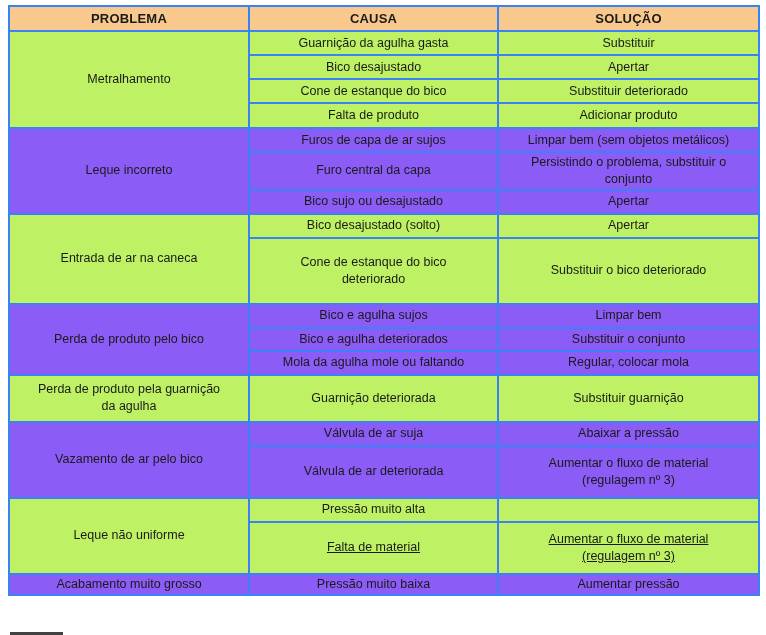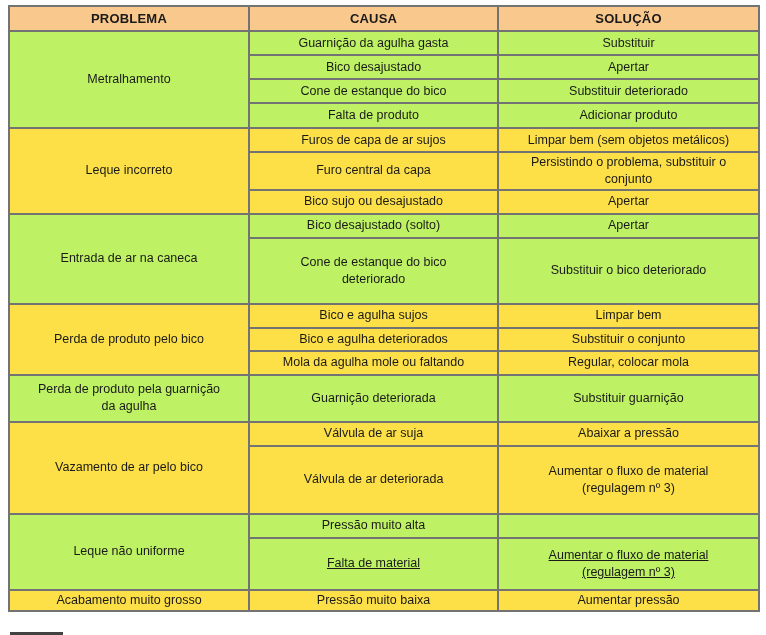--- a/index.html
+++ b/index.html
@@ -19,44 +19,44 @@
   }
   table.tb {
     position: absolute;
     left: 8px;
     top: 5px;
     width: 750px;
     border-collapse: collapse;
     table-layout: fixed;
   }
   table.tb td, table.tb th {
-    border: 2px solid #737373;
+    border: 2px solid #3b82f6;
     text-align: center;
     vertical-align: middle;
     font-size: 12.5px;
     line-height: 1.35;
     padding: 1px 4px;
     white-space: pre-line;
     overflow: hidden;
   }
   table.tb th {
     font-size: 13px;
     font-weight: bold;
     background: #f9c88c;
     letter-spacing: 0.2px;
   }
   tr.w > td { background: #bef264; }
-  tr.g > td { background: #fde047; }
+  tr.g > td { background: #8b5cf6; }
   .h23 { height: 23px; margin-top: 24px; }
   .h24 { height: 24px; }
   .h25 { height: 25px; }
   .h26 { height: 14px; }
   .h42 { height: 25px; }
   .h47 { height: 47px; }
-  .h64 { height: 68px; padding-left: 40px; }
+  .h64 { height: 52px; padding-left: 40px; }
   .h65 { height: 52px; text-decoration: underline; }
   .h66 { height: 66px; }
   .fragment {
     position: absolute;
     left: 10px;
     top: 632px;
     width: 53px;
     height: 3px;
     background: #424242;
   }

